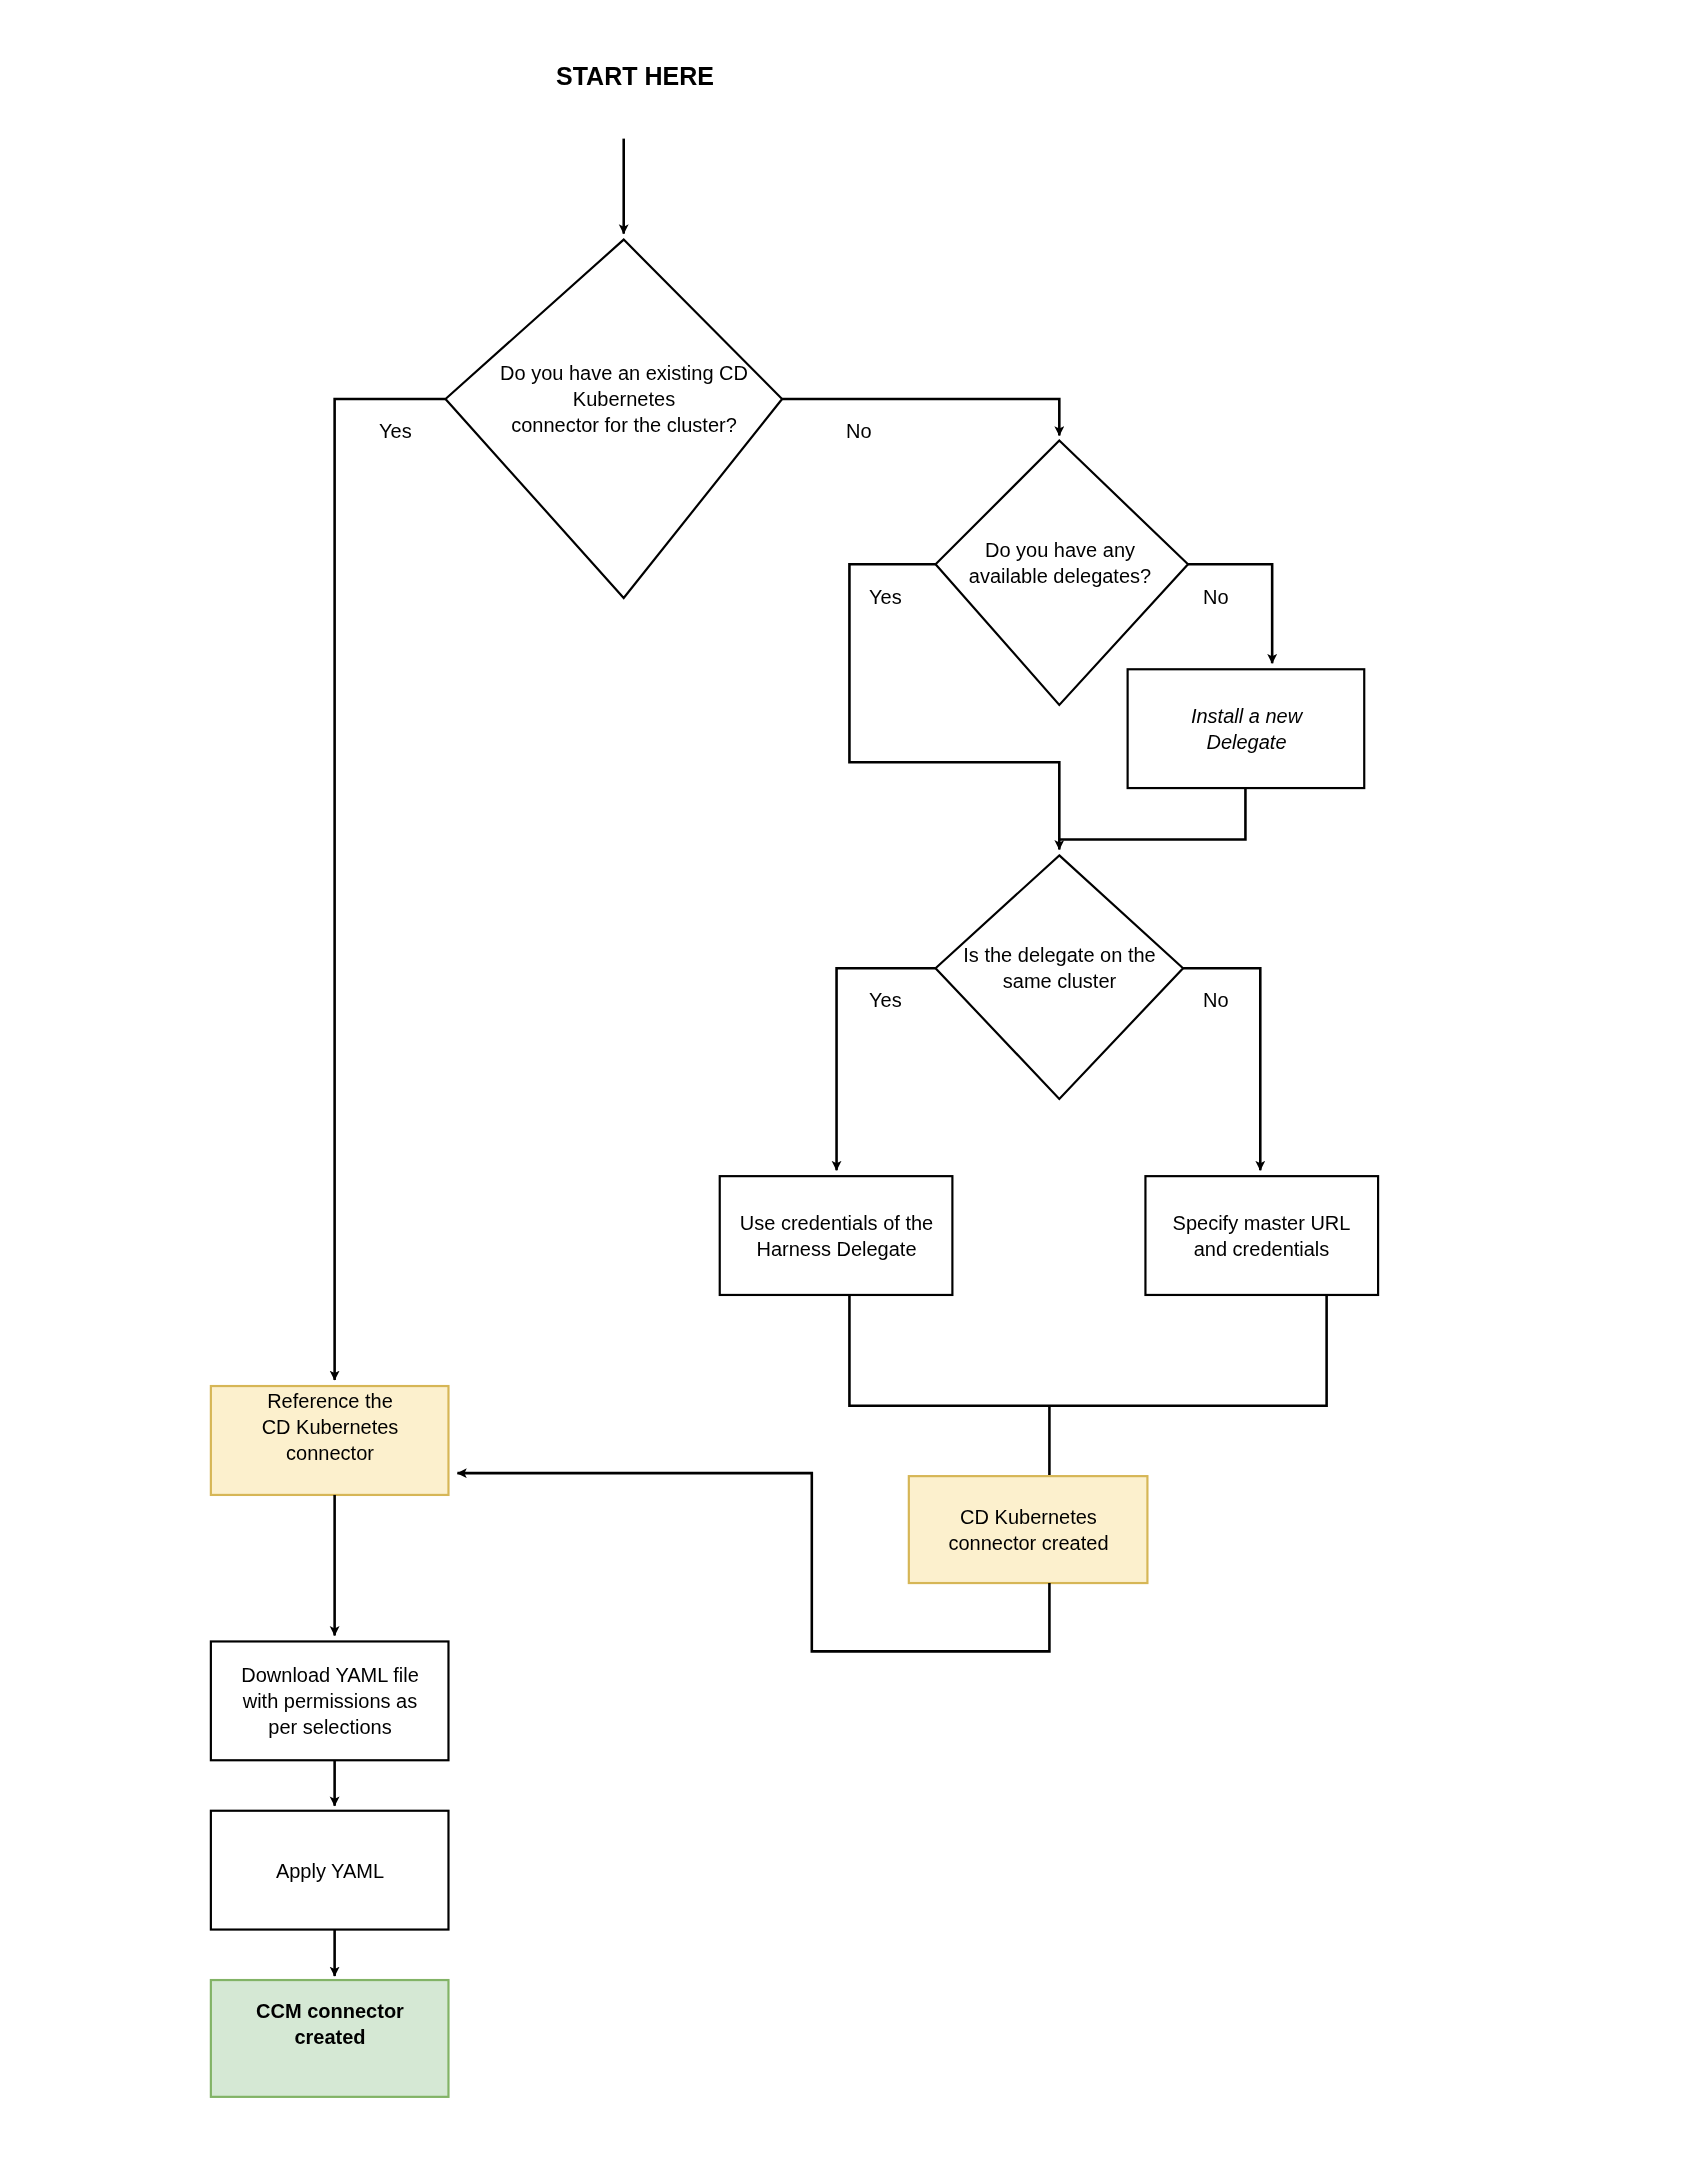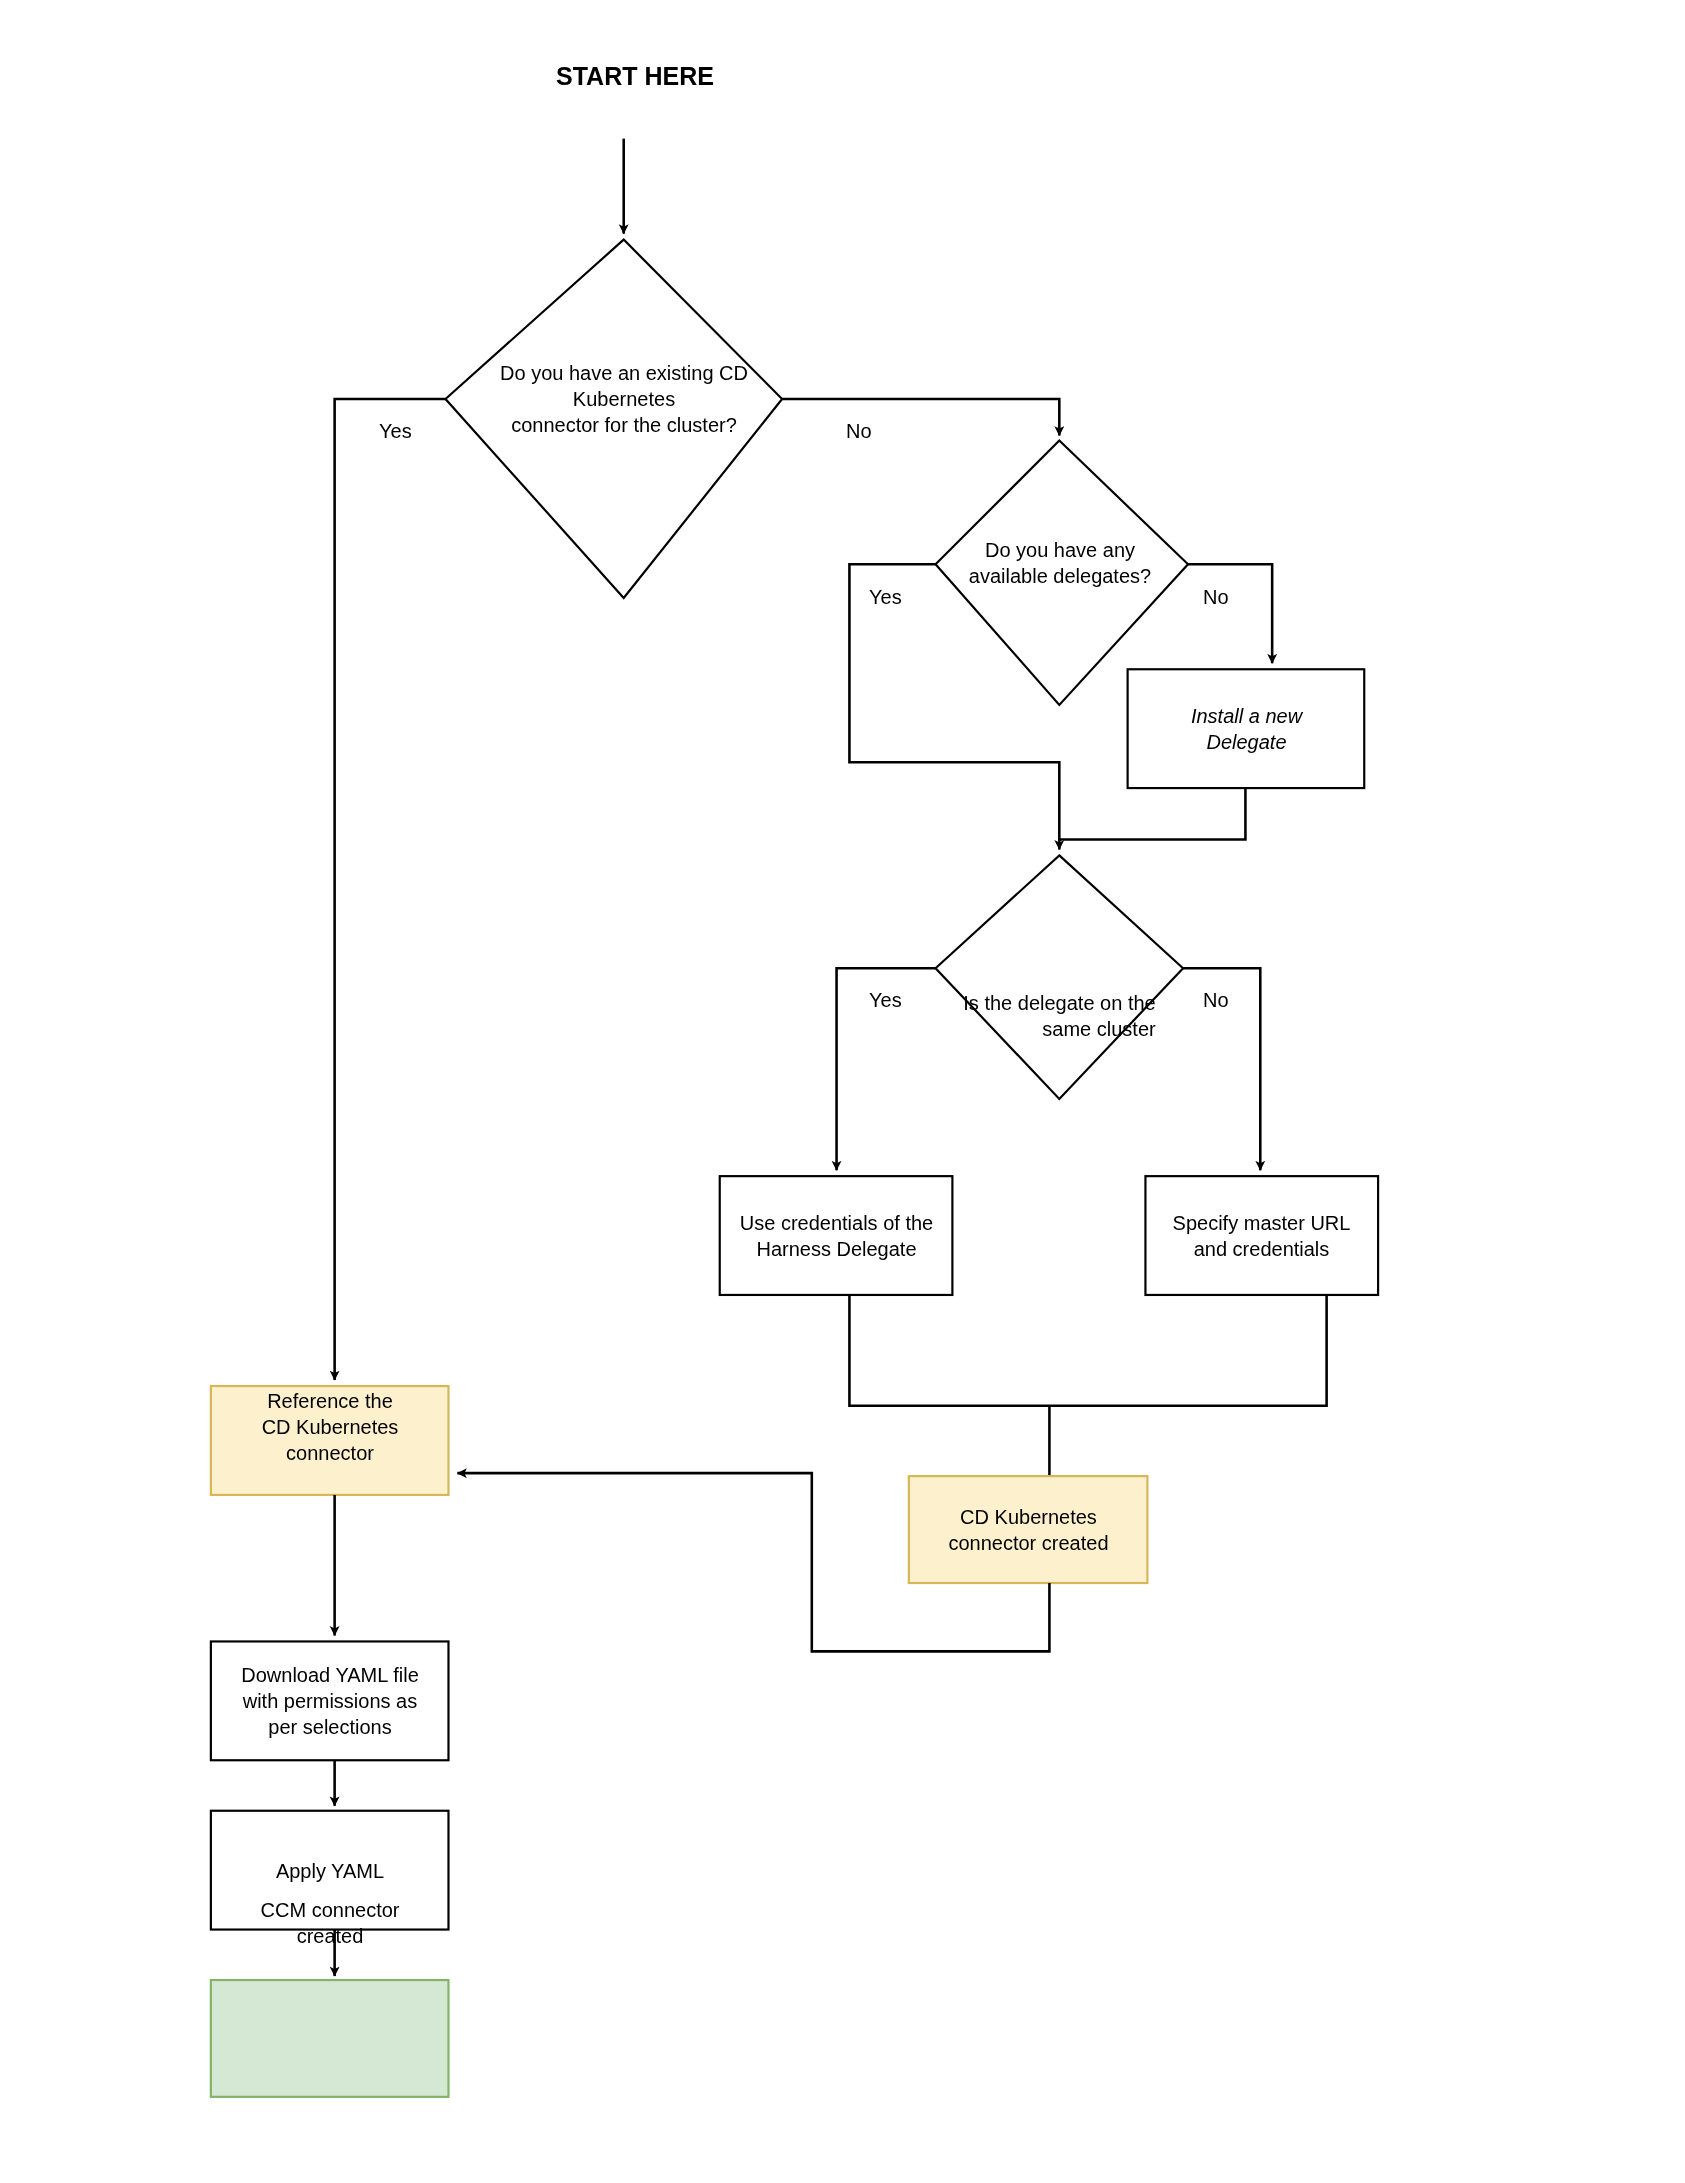--- a/index.html
+++ b/index.html
@@ -146,21 +146,21 @@
   <div class="node-text" style="left:446px; top:351px; width:356px; height:95px;">Do you have an existing CD
 Kubernetes
 connector for the cluster?</div>
 
   <div class="node-text" style="left:936px; top:530px; width:248px; height:65px;">Do you have any
 available delegates?</div>
 
   <div class="node-text" style="left:1128px; top:669px; width:237px; height:119px;font-style:italic;">Install a new
 Delegate</div>
 
-  <div class="node-text" style="left:931px; top:983px; width:257px; height:65px;text-align:right;">Is the delegate on the
+  <div class="node-text" style="left:931px; top:935px; width:257px; height:65px;">Is the delegate on the
 same cluster</div>
 
   <div class="node-text" style="left:720px; top:1176px; width:233px; height:119px;">Use credentials of the
 Harness Delegate</div>
 
   <div class="node-text" style="left:1145px; top:1176px; width:233px; height:119px;">Specify master URL
 and credentials</div>
 
   <div class="node-text" style="left:211px; top:1386px; width:238px; height:82px;">Reference the
 CD Kubernetes
@@ -168,21 +168,21 @@
 
   <div class="node-text" style="left:909px; top:1476px; width:239px; height:107px;">CD Kubernetes
 connector created</div>
 
   <div class="node-text" style="left:211px; top:1641px; width:238px; height:119px;">Download YAML file
 with permissions as
 per selections</div>
 
   <div class="node-text" style="left:211px; top:1811px; width:238px; height:119px;">Apply YAML</div>
 
-  <div class="node-text" style="left:211px; top:1879px; width:238px; height:87px;">CCM connector
+  <div class="node-text" style="left:211px; top:1980px; width:238px; height:87px;font-weight:bold;">CCM connector
 created</div>
 
   <div class="edge-label" style="left:379px; top:376px;">Yes</div>
 
   <div class="edge-label" style="left:846px; top:376px;">No</div>
 
   <div class="edge-label" style="left:869px; top:542px;">Yes</div>
 
   <div class="edge-label" style="left:1203px; top:542px;">No</div>
 

